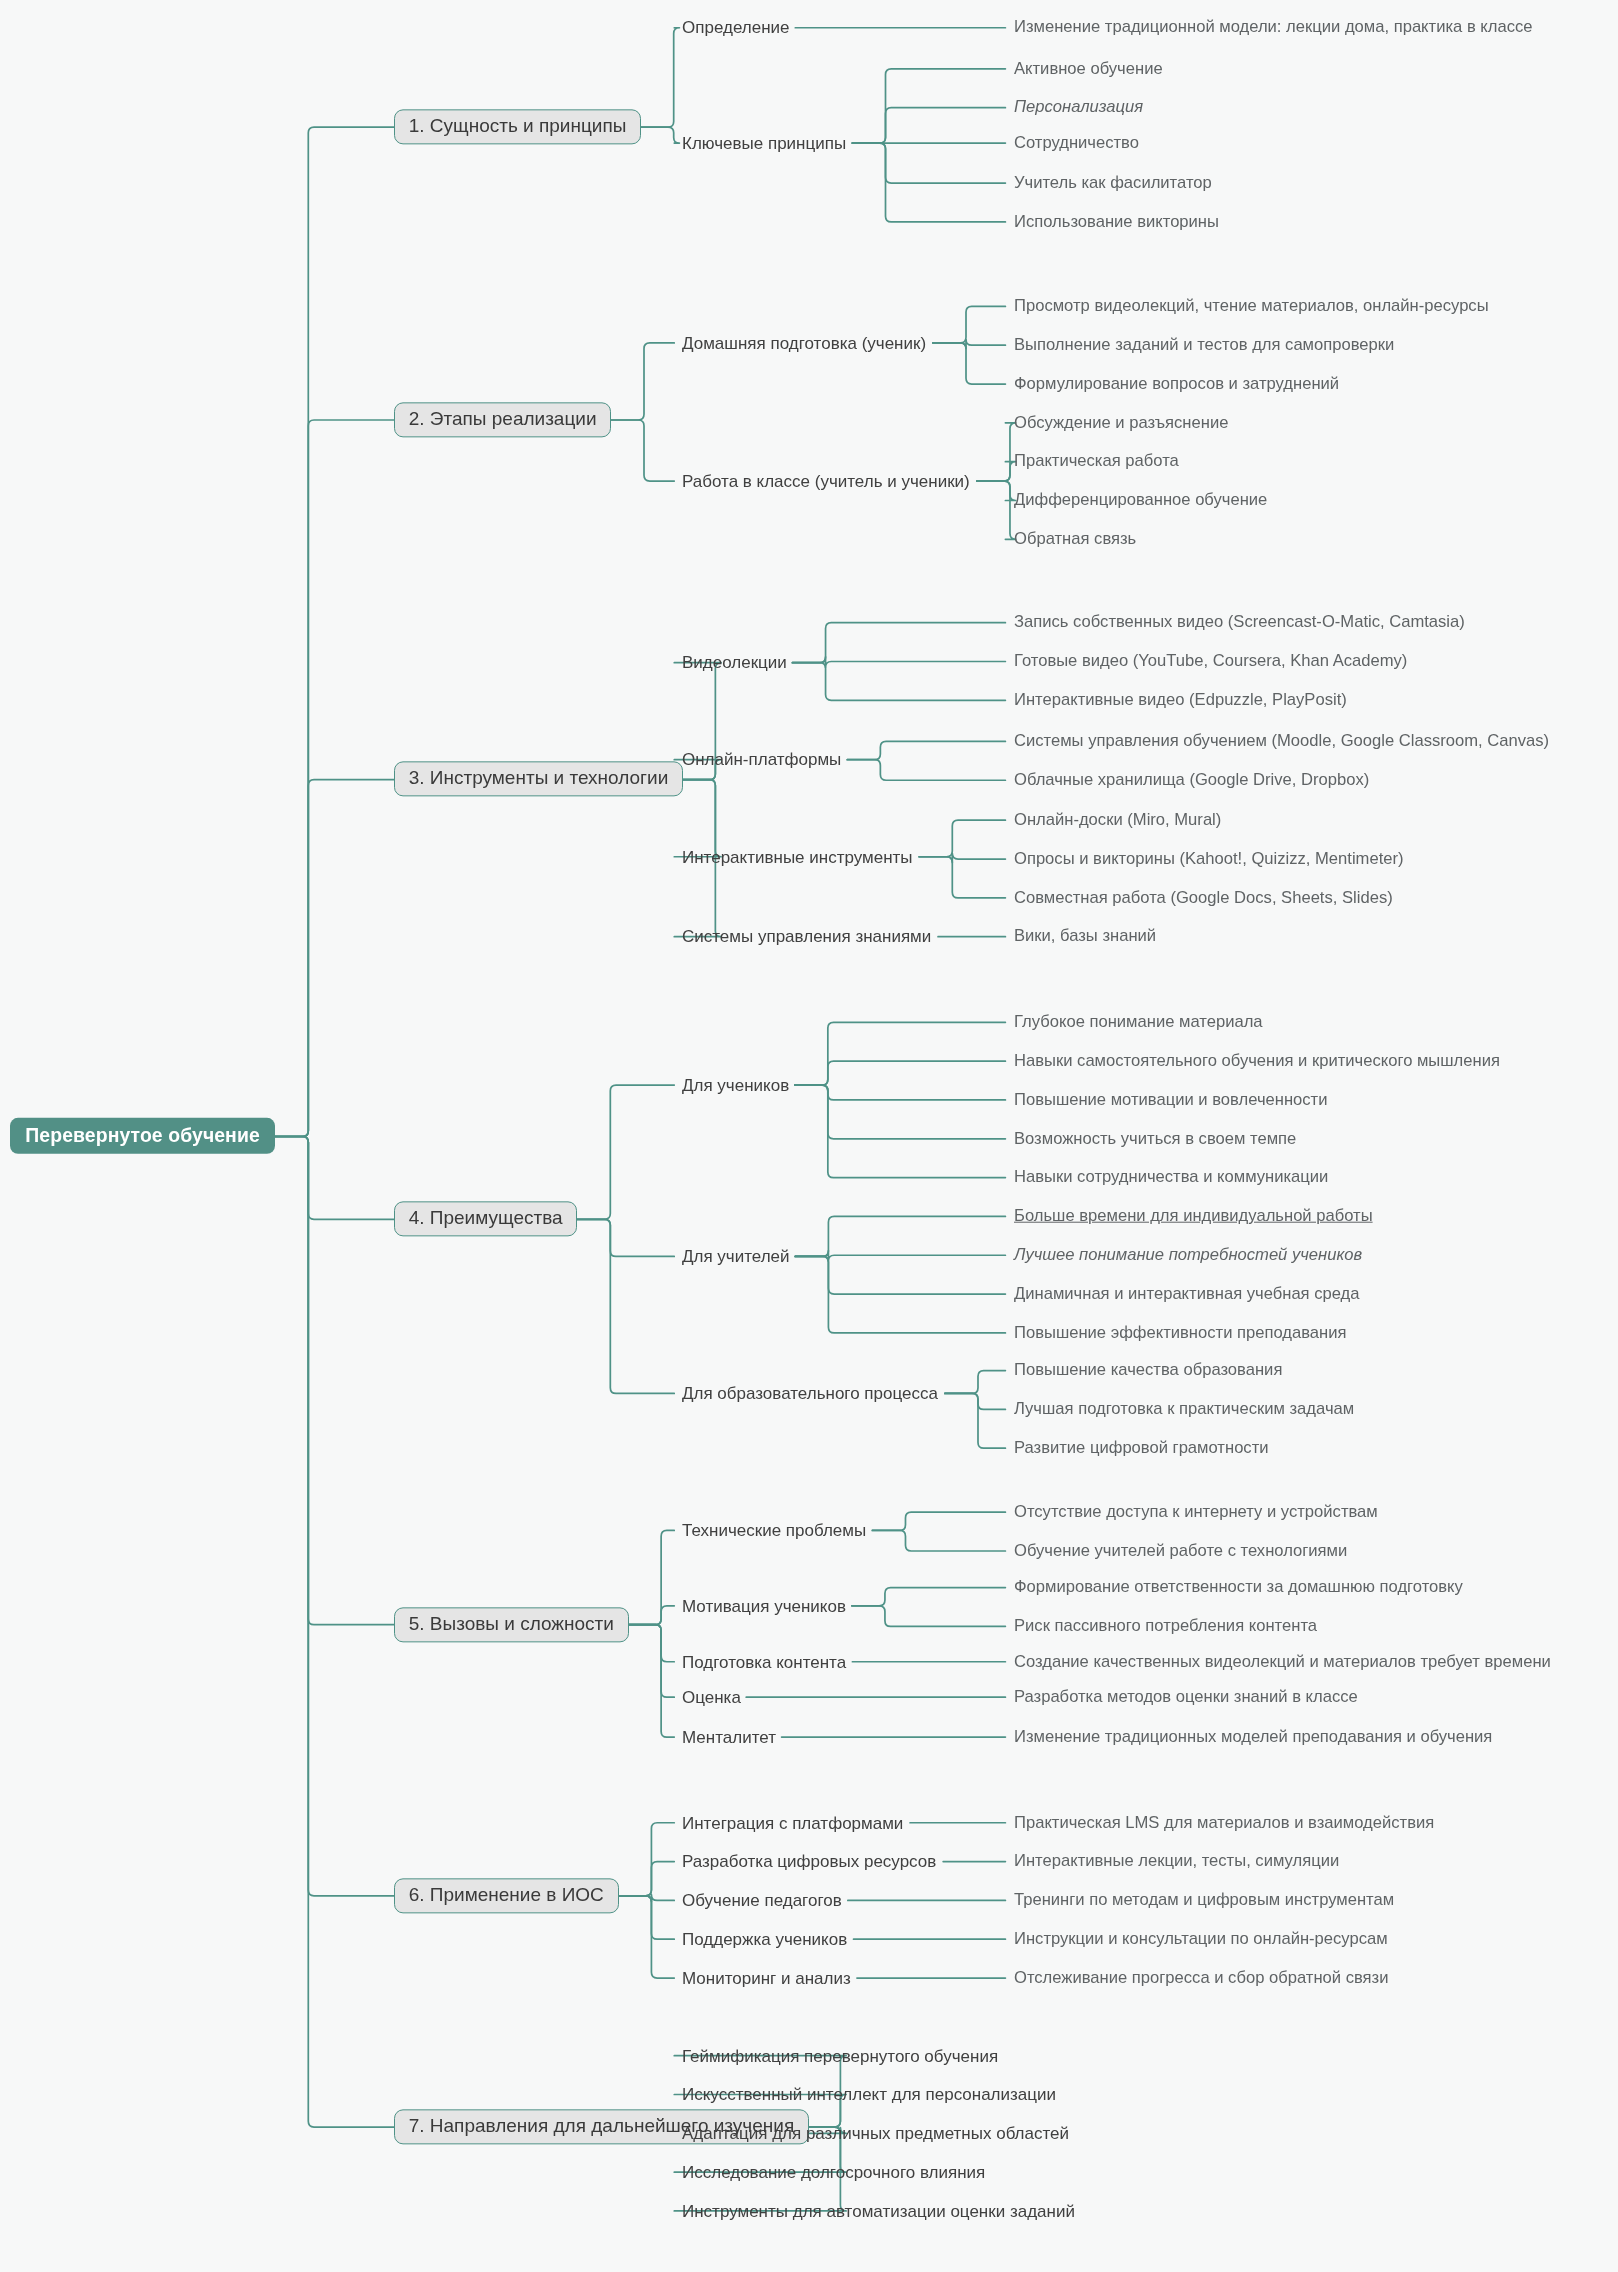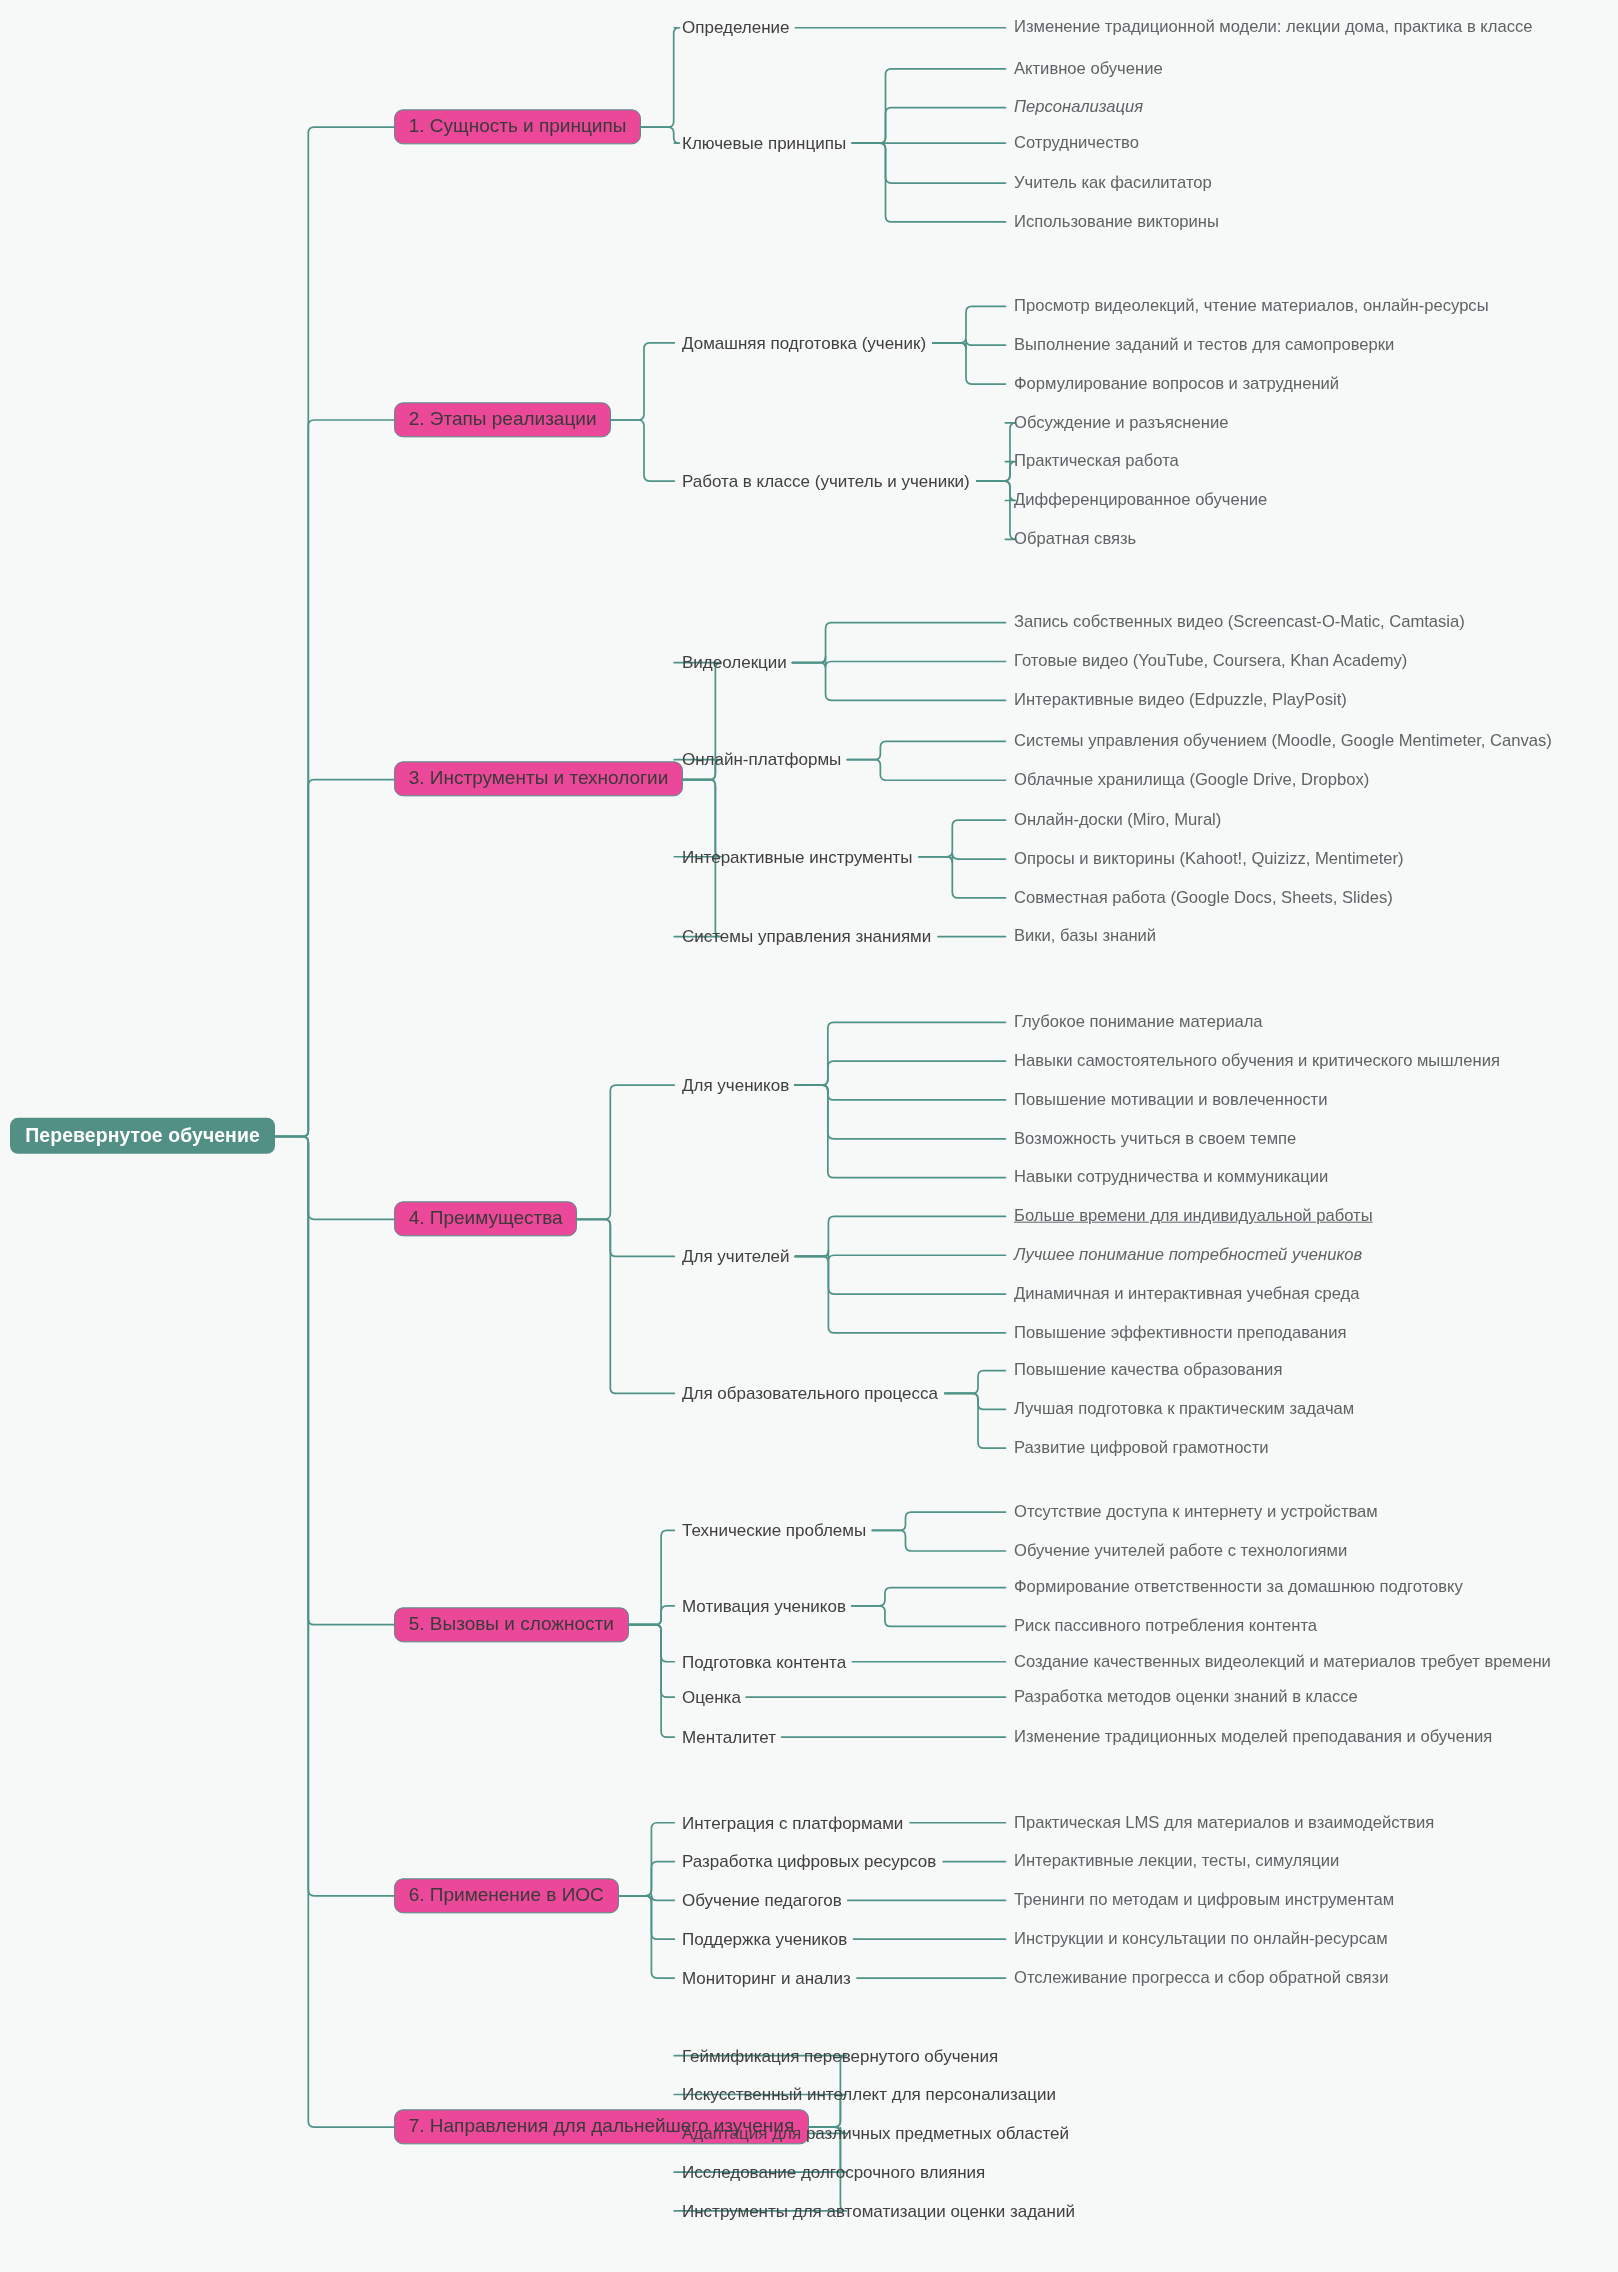--- a/index.html
+++ b/index.html
@@ -21,21 +21,21 @@
     color:#ffffff;
     font-weight:bold;
     font-size:19.4px;
     border-radius:8px;
     padding:8px 15px 9px 15px;
     line-height:1;
     letter-spacing:0.1px;
   }
 
   .branch-node{
-    background:#ec4899;
+    background:#e5e5e5;
     color:#3a3a3a;
     border:1.7px solid #4f9287;
     border-radius:9px;
     font-size:19px;
     padding:6.3px 13.7px 8px 13.7px;
     line-height:1;
   }
 
   .leaf-node{
     color:#5a5f60;
@@ -151,21 +151,21 @@
       <div class="node leaf-node lvl3" style="left: 1014px; top: 423px;">Обсуждение и разъяснение</div>
       <div class="node leaf-node lvl3" style="left: 1014px; top: 461px;">Практическая работа</div>
       <div class="node leaf-node lvl3" style="left: 1014px; top: 500px;">Дифференцированное обучение</div>
       <div class="node leaf-node lvl3" style="left: 1014px; top: 539px;">Обратная связь</div>
       <div class="node branch-node" style="left: 394px; top: 779px;">3. Инструменты и технологии</div>
       <div class="node leaf-node lvl2" style="left: 682px; top: 662px;">Видеолекции</div>
       <div class="node leaf-node lvl3" style="left: 1014px; top: 622px;">Запись собственных видео (Screencast-O-Matic, Camtasia)</div>
       <div class="node leaf-node lvl3" style="left: 1014px; top: 661px;">Готовые видео (YouTube, Coursera, Khan Academy)</div>
       <div class="node leaf-node lvl3" style="left: 1014px; top: 700px;">Интерактивные видео (Edpuzzle, PlayPosit)</div>
       <div class="node leaf-node lvl2" style="left: 682px; top: 759px;">Онлайн-платформы</div>
-      <div class="node leaf-node lvl3" style="left: 1014px; top: 741px;">Системы управления обучением (Moodle, Google Mentimeter, Canvas)</div>
+      <div class="node leaf-node lvl3" style="left: 1014px; top: 741px;">Системы управления обучением (Moodle, Google Classroom, Canvas)</div>
       <div class="node leaf-node lvl3" style="left: 1014px; top: 780px;">Облачные хранилища (Google Drive, Dropbox)</div>
       <div class="node leaf-node lvl2" style="left: 682px; top: 857px;">Интерактивные инструменты</div>
       <div class="node leaf-node lvl3" style="left: 1014px; top: 820px;">Онлайн-доски (Miro, Mural)</div>
       <div class="node leaf-node lvl3" style="left: 1014px; top: 859px;">Опросы и викторины (Kahoot!, Quizizz, Mentimeter)</div>
       <div class="node leaf-node lvl3" style="left: 1014px; top: 898px;">Совместная работа (Google Docs, Sheets, Slides)</div>
       <div class="node leaf-node lvl2" style="left: 682px; top: 936px;">Системы управления знаниями</div>
       <div class="node leaf-node lvl3" style="left: 1014px; top: 936px;">Вики, базы знаний</div>
       <div class="node branch-node" style="left: 394px; top: 1219px;">4. Преимущества</div>
       <div class="node leaf-node lvl2" style="left: 682px; top: 1085px;">Для учеников</div>
       <div class="node leaf-node lvl3" style="left: 1014px; top: 1022px;">Глубокое понимание материала</div>

